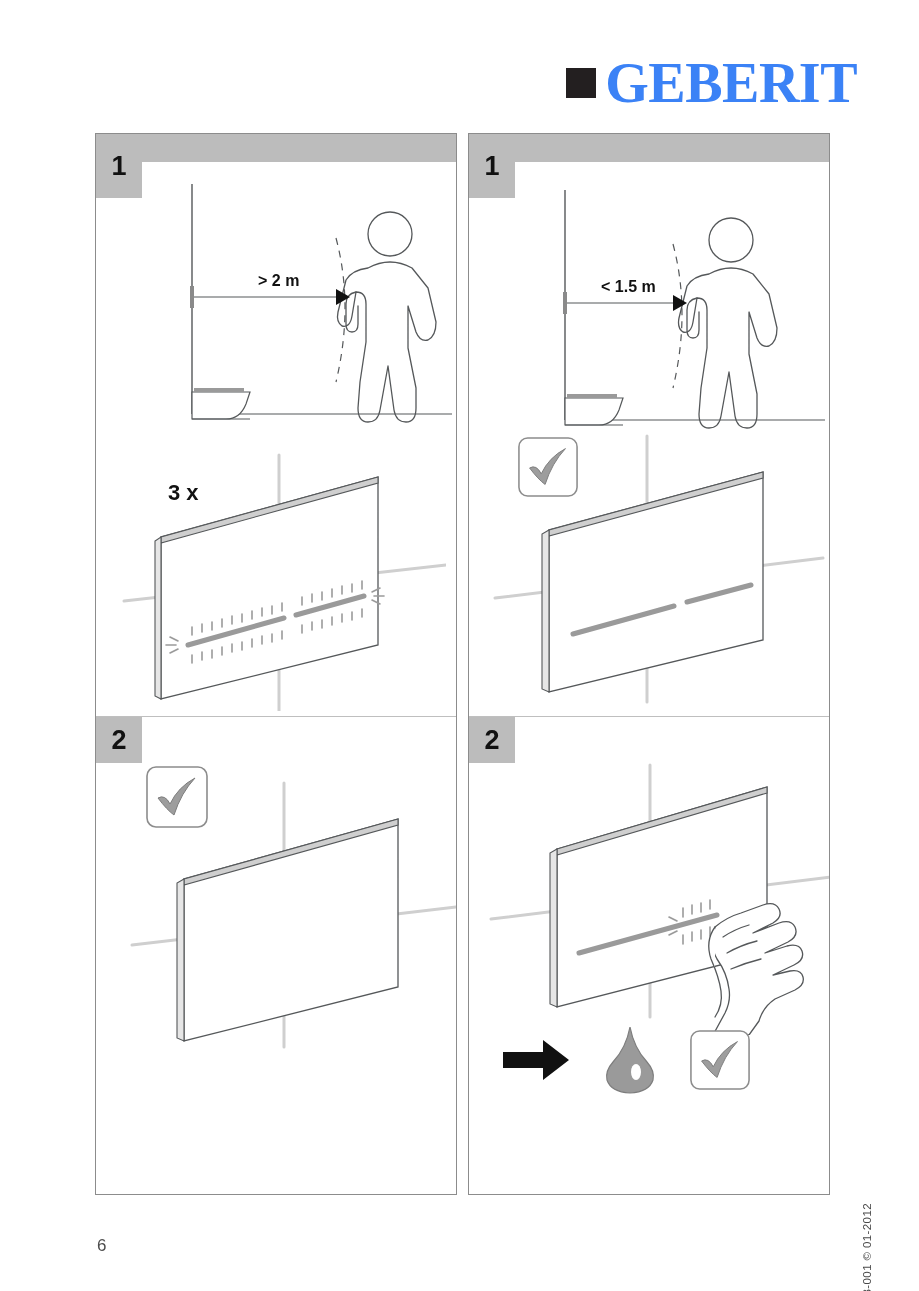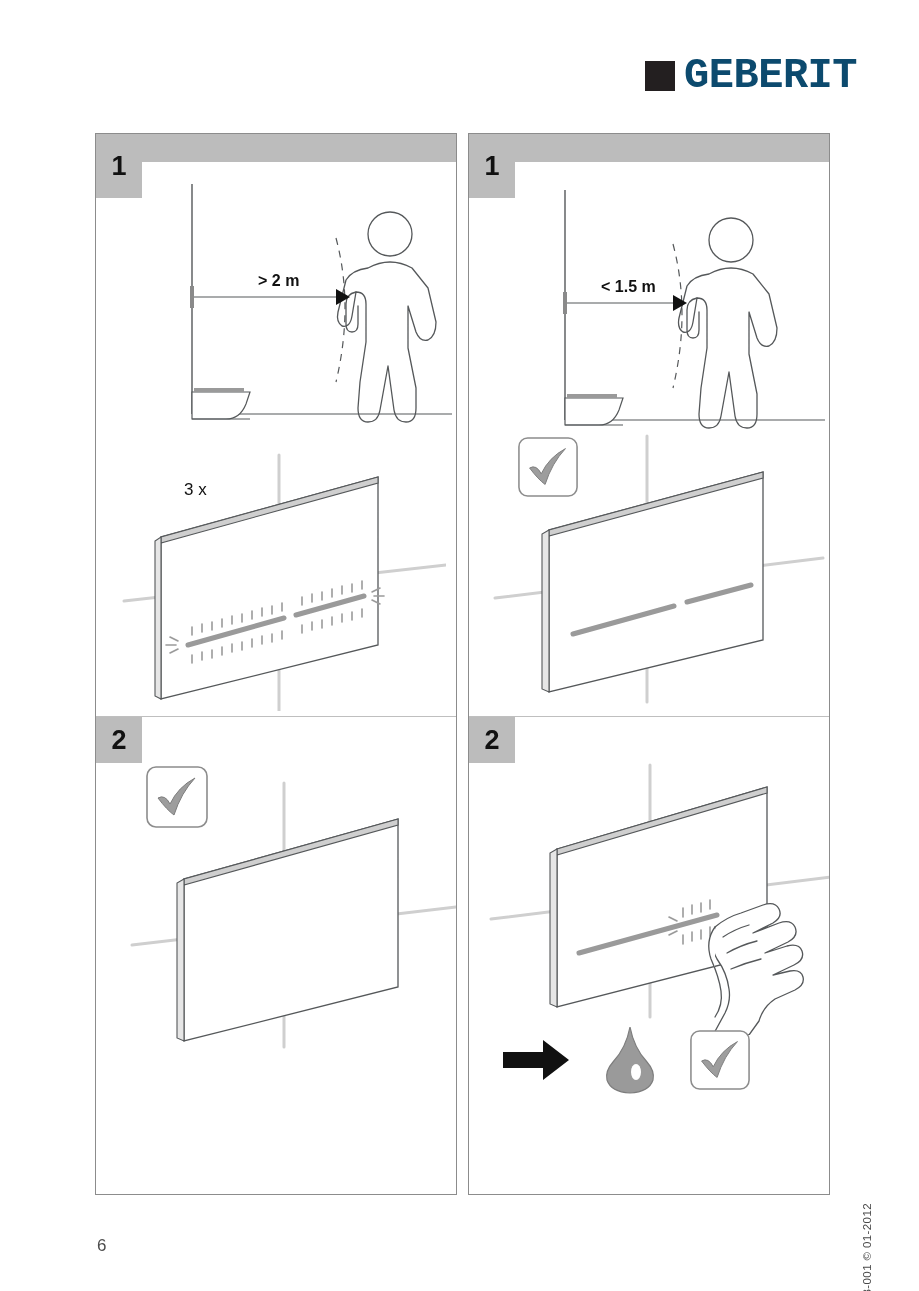--- a/index.html
+++ b/index.html
@@ -24,26 +24,26 @@
     display: flex;
     align-items: center;
     gap: 9px;
   }
   .brand-mark {
     width: 30px;
     height: 30px;
     background: #231f20;
   }
   .brand-text {
-    font-size: 42px;
+    font-size: 56px;
     font-weight: bold;
     letter-spacing: -0.5px;
-    color: #0c4a6e;
+    color: #3b82f6;
     line-height: 1;
-    font-family: Liberation Mono, monospace;
+    font-family: Liberation Serif, serif;
   }
 
   
   .panel {
     position: absolute;
     border: 1px solid #8c8c8c;
     background: #ffffff;
     box-sizing: border-box;
     overflow: hidden;
   }
@@ -203,21 +203,21 @@
 
         <line x1="62" y1="192" x2="54" y2="188"></line>
           <line x1="62" y1="200" x2="54" y2="204"></line>
         <line x1="60" y1="196" x2="50" y2="196"></line>
         <line x1="256" y1="143" x2="264" y2="139"></line>
           <line x1="256" y1="151" x2="264" y2="155"></line>
         <line x1="258" y1="147" x2="268" y2="147"></line>
       </g>
     </svg>
 
-    <div style="position:absolute; left:88px; top:346px; font-size:17px; font-weight:normal; color:#111;">3 x</div>
+    <div style="position:absolute; left:72px; top:346px; font-size:22px; font-weight:bold; color:#111;">3 x</div>
   </div>
 
   <div class="step step-bottom">
     <div class="step-badge">2</div>
 
     <svg class="fig" style="left:49px; top:48px;" width="64" height="64" viewBox="0 0 64 64">
       <rect x="2" y="2" width="60" height="60" rx="9" ry="9" fill="#ffffff" stroke="#8c8c8c" stroke-width="1.6"></rect>
       <path d="M13 33 Q20 29 25 39 Q33 22 50 13 Q36 28 29 50 Q22 45 13 33 Z" fill="#9d9d9d" stroke="#7d7d7d" stroke-width="1"></path>
     </svg>
 

